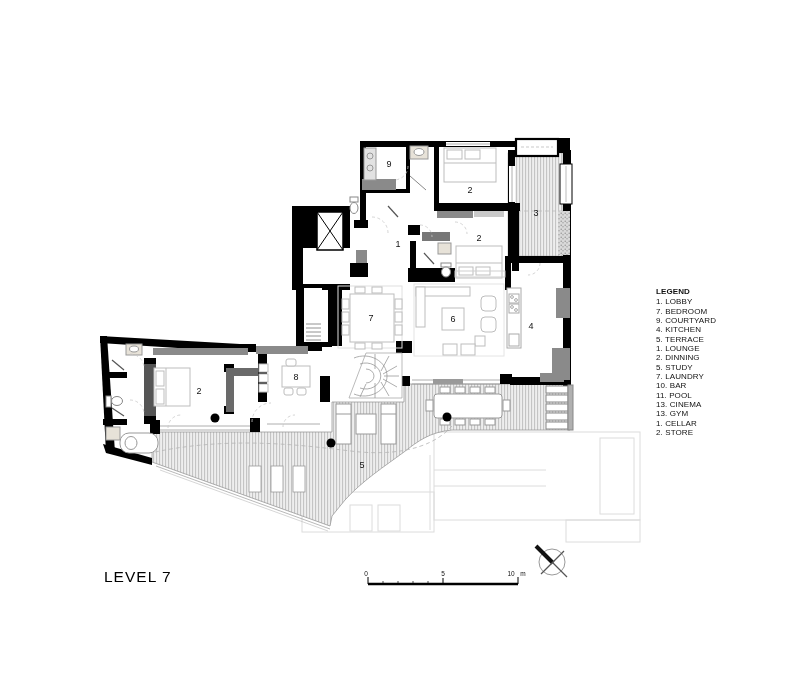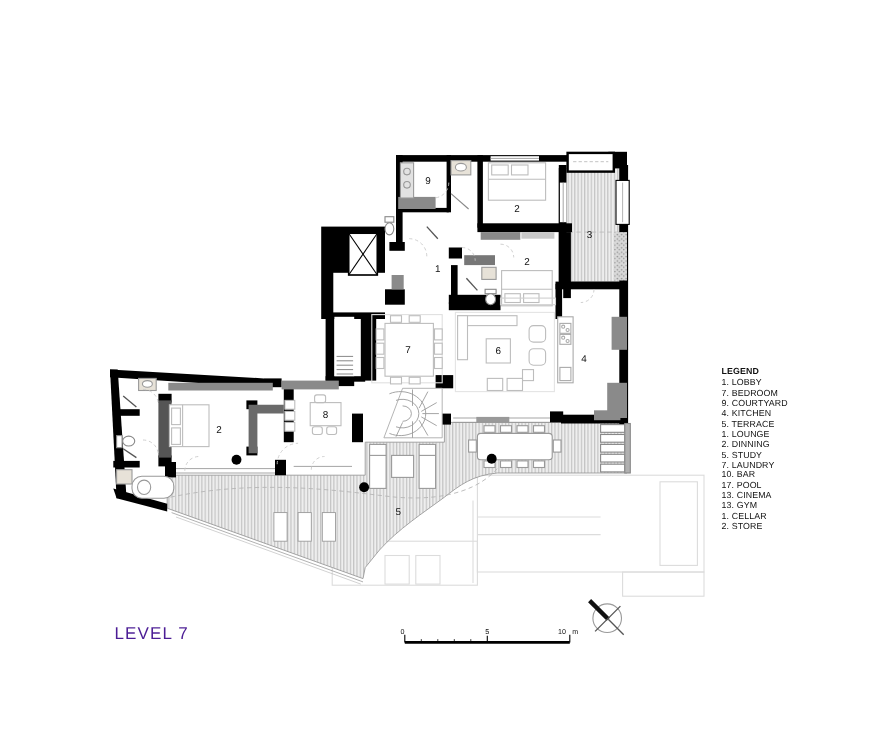--- a/index.html
+++ b/index.html
@@ -1,21 +1,21 @@
 <!DOCTYPE html>
 <html><head>
 <meta charset="utf-8">
 <style>
   html,body{margin:0;padding:0;background:#ffffff;}
   body{font-family:"Liberation Sans","DejaVu Sans",sans-serif;}
   .page{position:relative;width:800px;height:680px;background:#fff;overflow:hidden;}
   .plan-svg{position:absolute;left:0;top:0;}
-  .legend{position:absolute;left:656px;top:287px;font-size:8px;line-height:9.35px;color:#111;letter-spacing:.1px;margin-top:46px;}
+  .legend{position:absolute;left:656px;top:287px;font-size:8px;line-height:9.35px;color:#111;letter-spacing:.1px;}
   .legend .legend-title{font-weight:bold;margin-bottom:1px;}
-  .level-title{position:absolute;left:104px;top:568px;font-size:15.5px;color:#4c1d95;letter-spacing:1px;}
+  .level-title{position:absolute;left:104px;top:568px;font-size:15.5px;color:#000000;letter-spacing:1px;}
   svg text{font-family:"Liberation Sans","DejaVu Sans",sans-serif;}
   .roomnum{font-size:9px;fill:#111;}
   .scalenum{font-size:6.5px;fill:#111;}
 </style>
 </head>
 <body>
 
 <div class="page">
 
 <svg class="plan-svg" width="800" height="680" viewBox="0 0 800 680">
@@ -377,20 +377,20 @@
   <div>1. LOBBY</div>
   <div>7. BEDROOM</div>
   <div>9. COURTYARD</div>
   <div>4. KITCHEN</div>
   <div>5. TERRACE</div>
   <div>1. LOUNGE</div>
   <div>2. DINNING</div>
   <div>5. STUDY</div>
   <div>7. LAUNDRY</div>
   <div>10. BAR</div>
-  <div>17. POOL</div>
+  <div>11. POOL</div>
   <div>13. CINEMA</div>
   <div>13. GYM</div>
   <div>1. CELLAR</div>
   <div>2. STORE</div>
 </div>
 
 </div>
 
 </body></html>

